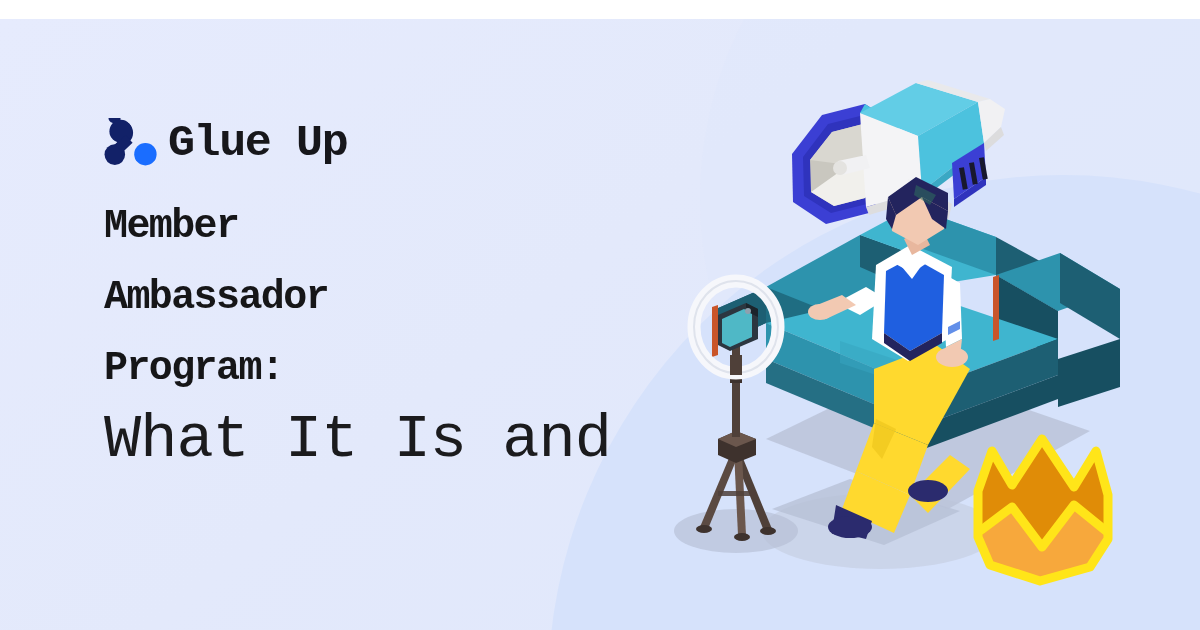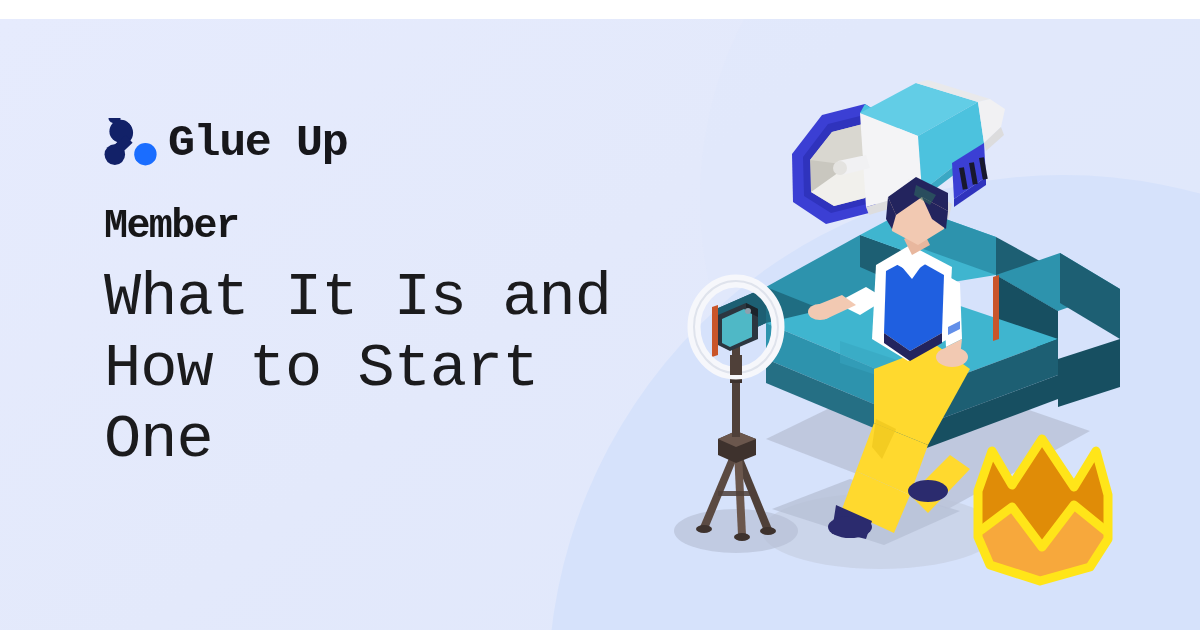--- a/index.html
+++ b/index.html
@@ -123,25 +123,26 @@
         <circle cx="16.8" cy="14.2" r="11.4" fill="#122168"></circle>
         <circle cx="10.8" cy="37.6" r="10.3" fill="#122168"></circle>
         <path d="M11.2 27.6l10.2-9.6 7.2 7.8-10.3 9.6z" fill="#122168"></path>
         <circle cx="41.4" cy="37.2" r="11.2" fill="#1a6dff"></circle>
       </svg>
       <span class="logo-word">Glue Up</span>
     </div>
 
     <h1 class="headline">
       <span class="l">Member</span>
+      <span class="l">Ambassador</span>
+      <span class="l">Program:</span>
     </h1>
 
     <p class="subhead">
       <span class="l">What It Is and</span>
-      <span class="l">How to Start One</span>
     </p>
 
   </div>
 
   <div class="illustration">
     <svg width="540" height="600" viewBox="0 0 540 600">
 
       <g>
 
         <path d="M132 115 L162 76 L205 65 L238 86 L240 134 L209 174 L166 185 L133 163 Z" fill="#3b3fd4"></path>

